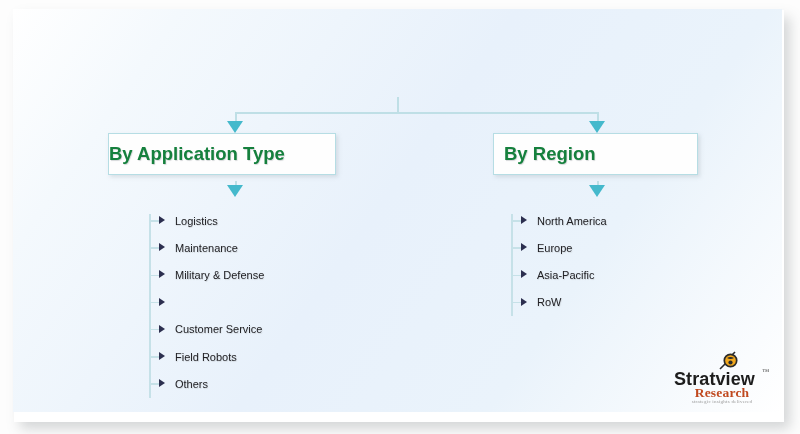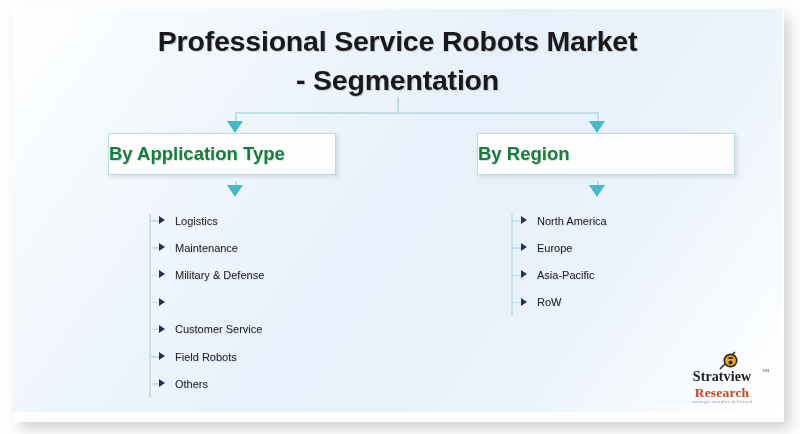--- a/index.html
+++ b/index.html
@@ -81,21 +81,21 @@
     display: flex;
     align-items: center;
     justify-content: flex-start;
     font-size: 18.5px;
     font-weight: bold;
     color: #15803d;
     box-shadow: 2px 2px 4px rgba(140,150,158,0.26);
     text-shadow: 0.7px 0.7px 0.8px rgba(155,160,165,0.40);
   }
   #box-app { left: 95px;  top: 124px; width: 228px; height: 42px; }
-  #box-reg { left: 464px; top: 124px; width: 258px; height: 42px; }
+  #box-reg { left: 480px; top: 124px; width: 205px; height: 42px; padding-left: 10px; }
 
   
   .list-group { position: absolute; }
   .spine {
     position: absolute;
     left: 0; top: 7px;
     width: 1.5px;
     background: #c6e1e8;
   }
   .list-item {
@@ -132,23 +132,22 @@
 
   
   #logo {
     position: absolute;
     right: 12px; bottom: 5px;
     width: 96px; height: 58px;
   }
   #logo-glass { position: absolute; left: 42px; top: 0px; }
   #logo-name {
     position: absolute; left: 0; top: 20px; width: 96px;
-    text-align: center;
-    font-family: Liberation Serif, serif;
-    font-size: 14px;
+    font-family: Liberation Sans, sans-serif;
+    font-size: 18px;
     font-weight: bold;
     color: #1d1d1d;
     letter-spacing: 0.1px;
   }
   #logo-tm {
     position: absolute; right: 1px; top: 19px;
     font-family: "Liberation Serif", serif;
     font-size: 7px; color: #3a3a3a;
   }
   #logo-sub {
@@ -170,24 +169,20 @@
   }
 </style>
 </head>
 <body>
 
 <div id="frame">
   <div id="frame-shadow"></div>
 
   <div id="canvas">
 
-    <div id="title">
-      <span>Professional Service Robots Market</span>
-      <span class="line2">- Segmentation</span>
-    </div>
 
     <div class="conn" id="stem-top"></div>
     <div class="conn" id="bus"></div>
     <div class="conn" id="drop-left"></div>
     <div class="conn" id="drop-right"></div>
     <div class="arrow-down" id="arrow-left-1"></div>
     <div class="arrow-down" id="arrow-right-1"></div>
 
     <div class="cat-box" id="box-app">
       <span>By Application Type</span>

